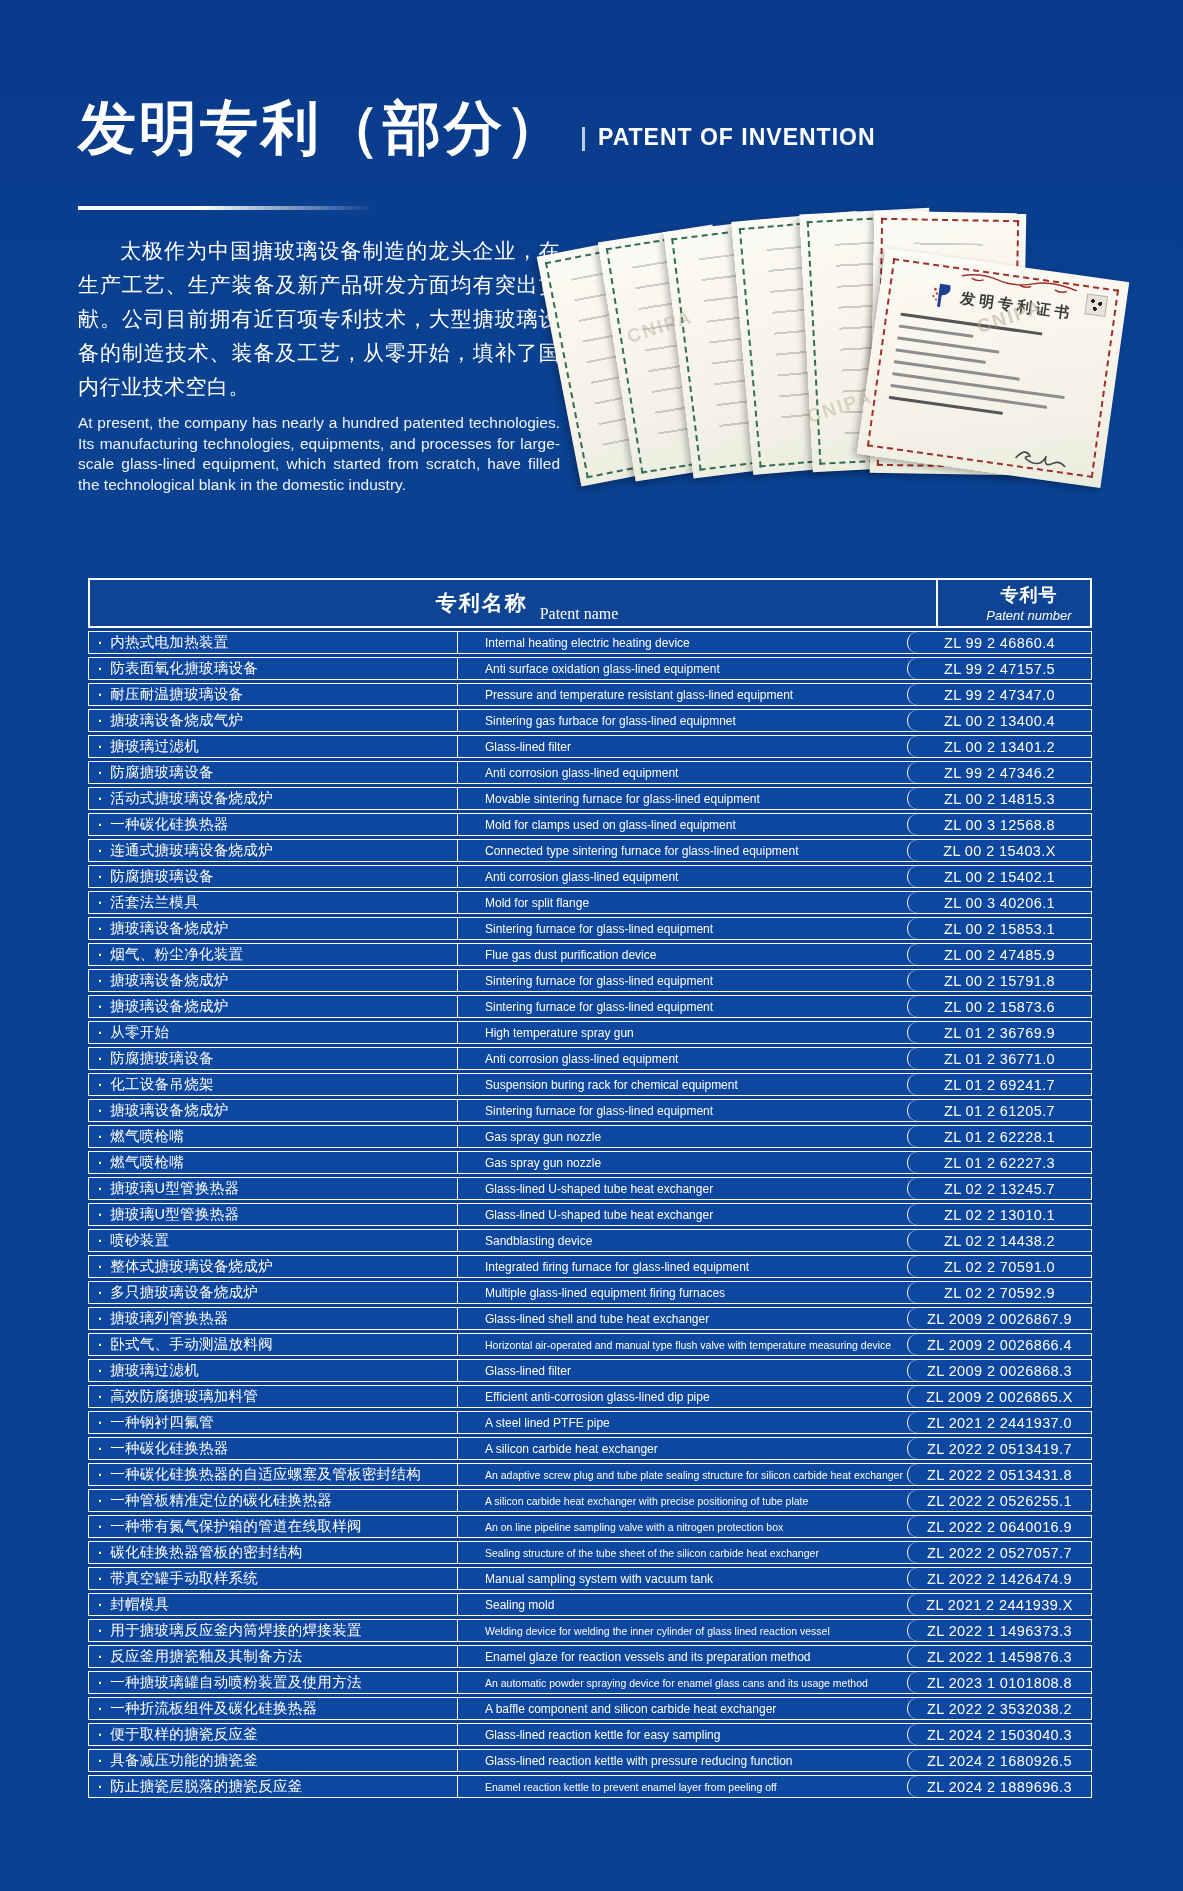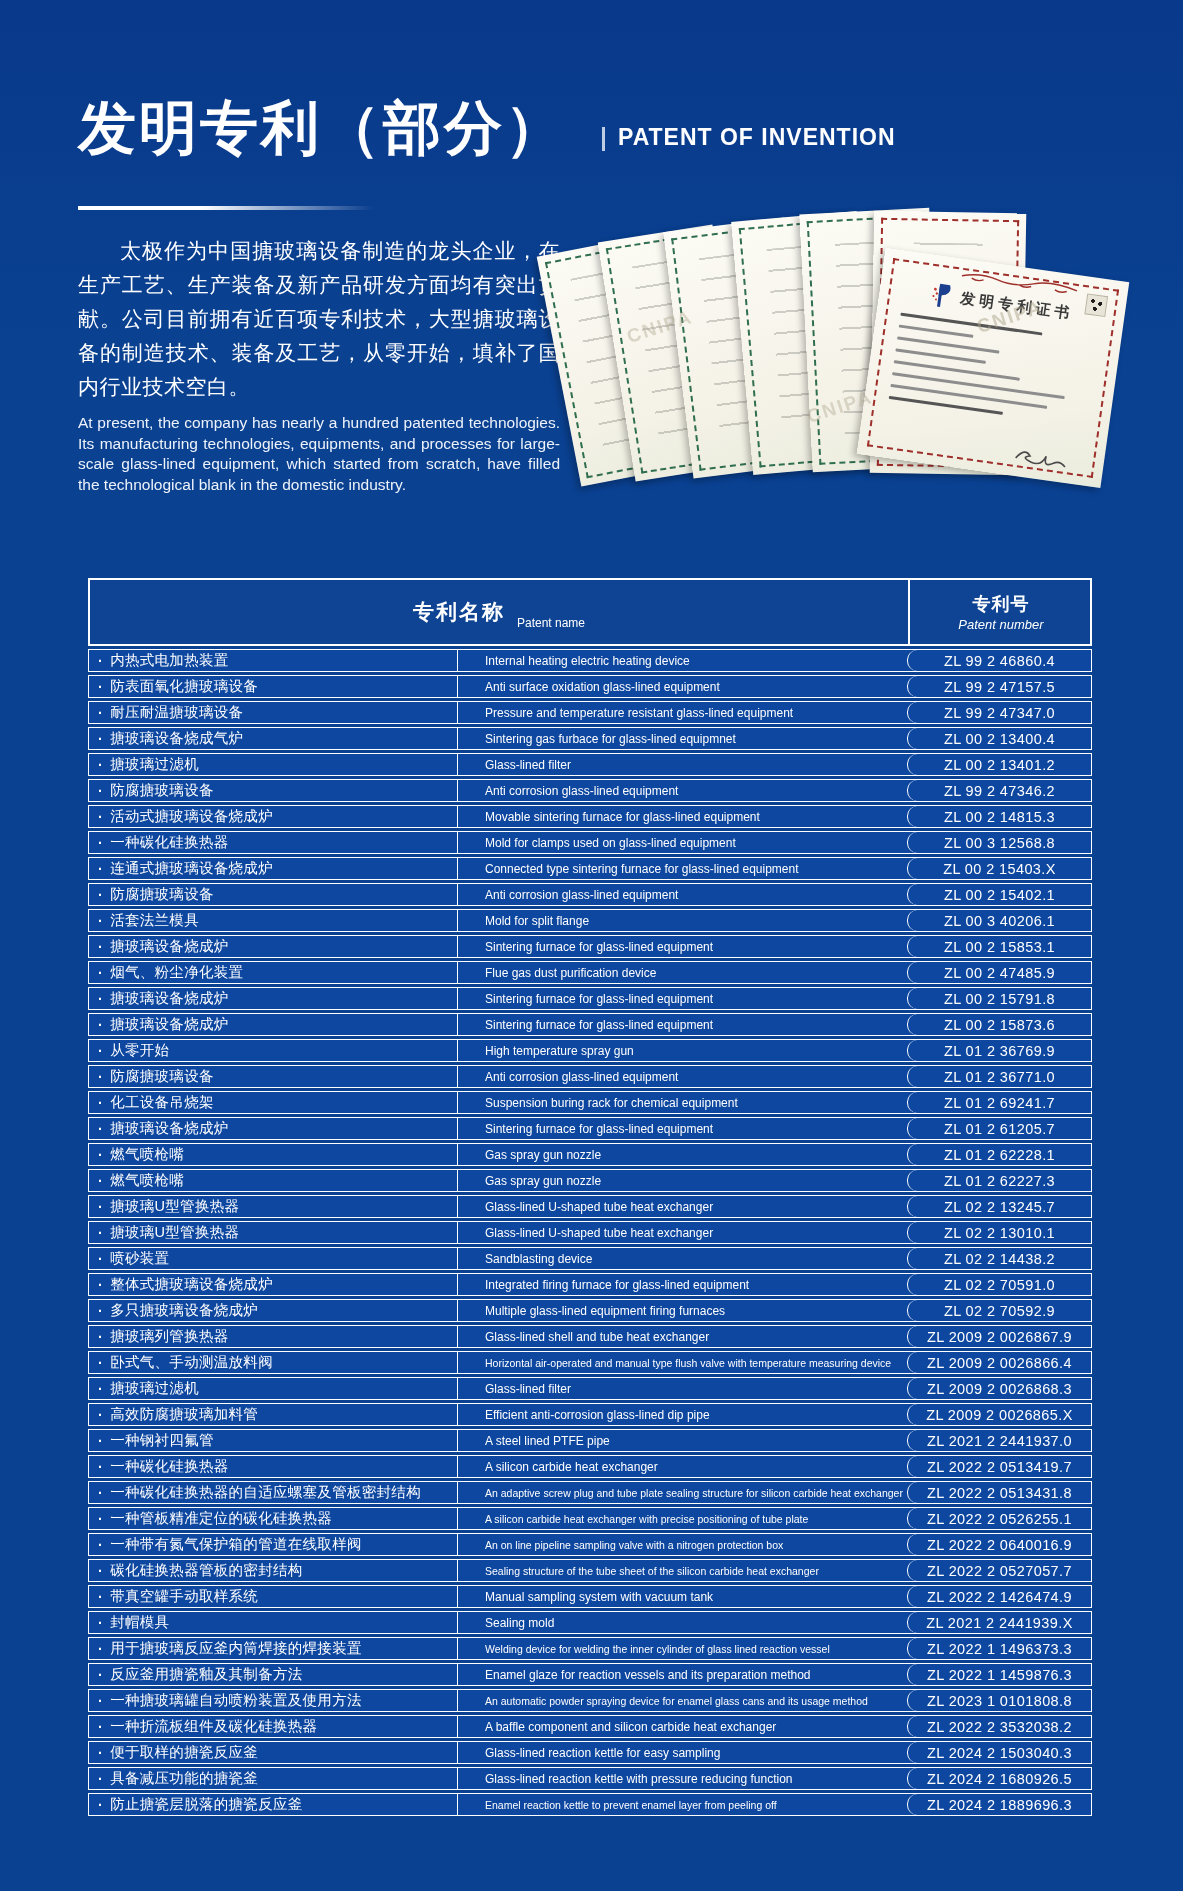--- a/index.html
+++ b/index.html
@@ -6,21 +6,21 @@
   html,body { width:1183px; height:1891px; }
   body {
     position:relative;
     font-family:"Liberation Sans","DejaVu Sans",sans-serif;
     background:linear-gradient(180deg, var(--bg-top,#09398a) 0%, var(--bg,#0a4191) 18%, var(--bg,#0a4191) 100%);
     color:#fff;
     overflow:hidden;
   }
 
   
-  .header { position:absolute; left:78px; top:96px; display:flex; align-items:flex-end;gap:20px; }
+  .header { position:absolute; left:78px; top:96px; display:flex; align-items:flex-end; }
   .title-cn { font-size:58px; font-weight:bold; letter-spacing:3px; line-height:1.1; }
   .title-en-wrap { display:flex; align-items:flex-end; margin-left:16px; margin-bottom:9px; }
   .title-bar { width:3px; height:24px; background:#dfe6f2; opacity:.85; margin-right:13px; }
   .title-en { font-size:23px; font-weight:bold; letter-spacing:1px; }
   .title-underline {
     position:absolute; left:78px; top:206px; width:296px; height:4px;
     background:linear-gradient(90deg,#ffffff 0%,#ffffff 42%,rgba(255,255,255,0) 100%);
   }
 
   
@@ -73,25 +73,25 @@
     color:rgba(173,164,140,.4); transform:rotate(-18deg); pointer-events:none;
   }
   .wm1 { left:70px;  top:130px; }
   .wm2 { left:250px; top:210px; }
   .wm3 { left:420px; top:120px; color:rgba(173,164,140,.5); }
 
   
   .patent-table { position:absolute; left:88px; top:578px; width:1004px; }
   .thead {
     display:grid; grid-template-columns:818px 184px;
-    border:2px solid #fff; height:68px; background:var(--row-bg-head,rgba(255,255,255,0.02));
+    border:2px solid #fff; height:50px; background:var(--row-bg-head,rgba(255,255,255,0.02));padding-left:28px;
   }
   .th-name { display:flex; justify-content:center; align-items:center; gap:12px; }
   .th-name .cn { font-size:21px; font-weight:bold; letter-spacing:2px; }
-  .th-name .en { font-size:12px; margin-top:22px; }
+  .th-name .en { font-size:16px; margin-top:22px;font-family:Liberation Serif, serif; }
   .th-number { border-left:2px solid #fff; display:flex; flex-direction:column; justify-content:center; align-items:center; }
   .th-number .cn { font-size:18px; font-weight:bold; letter-spacing:1px; }
   .th-number .en { font-size:13px; margin-top:1px;font-style:italic; }
 
   .rows { margin-top:3px; }
   .row {
     display:grid; grid-template-columns:368px 450px 184px;
     border:1px solid #fff; height:23px; margin-bottom:3px;
     background:var(--row-bg,#0d47a0);
   }

